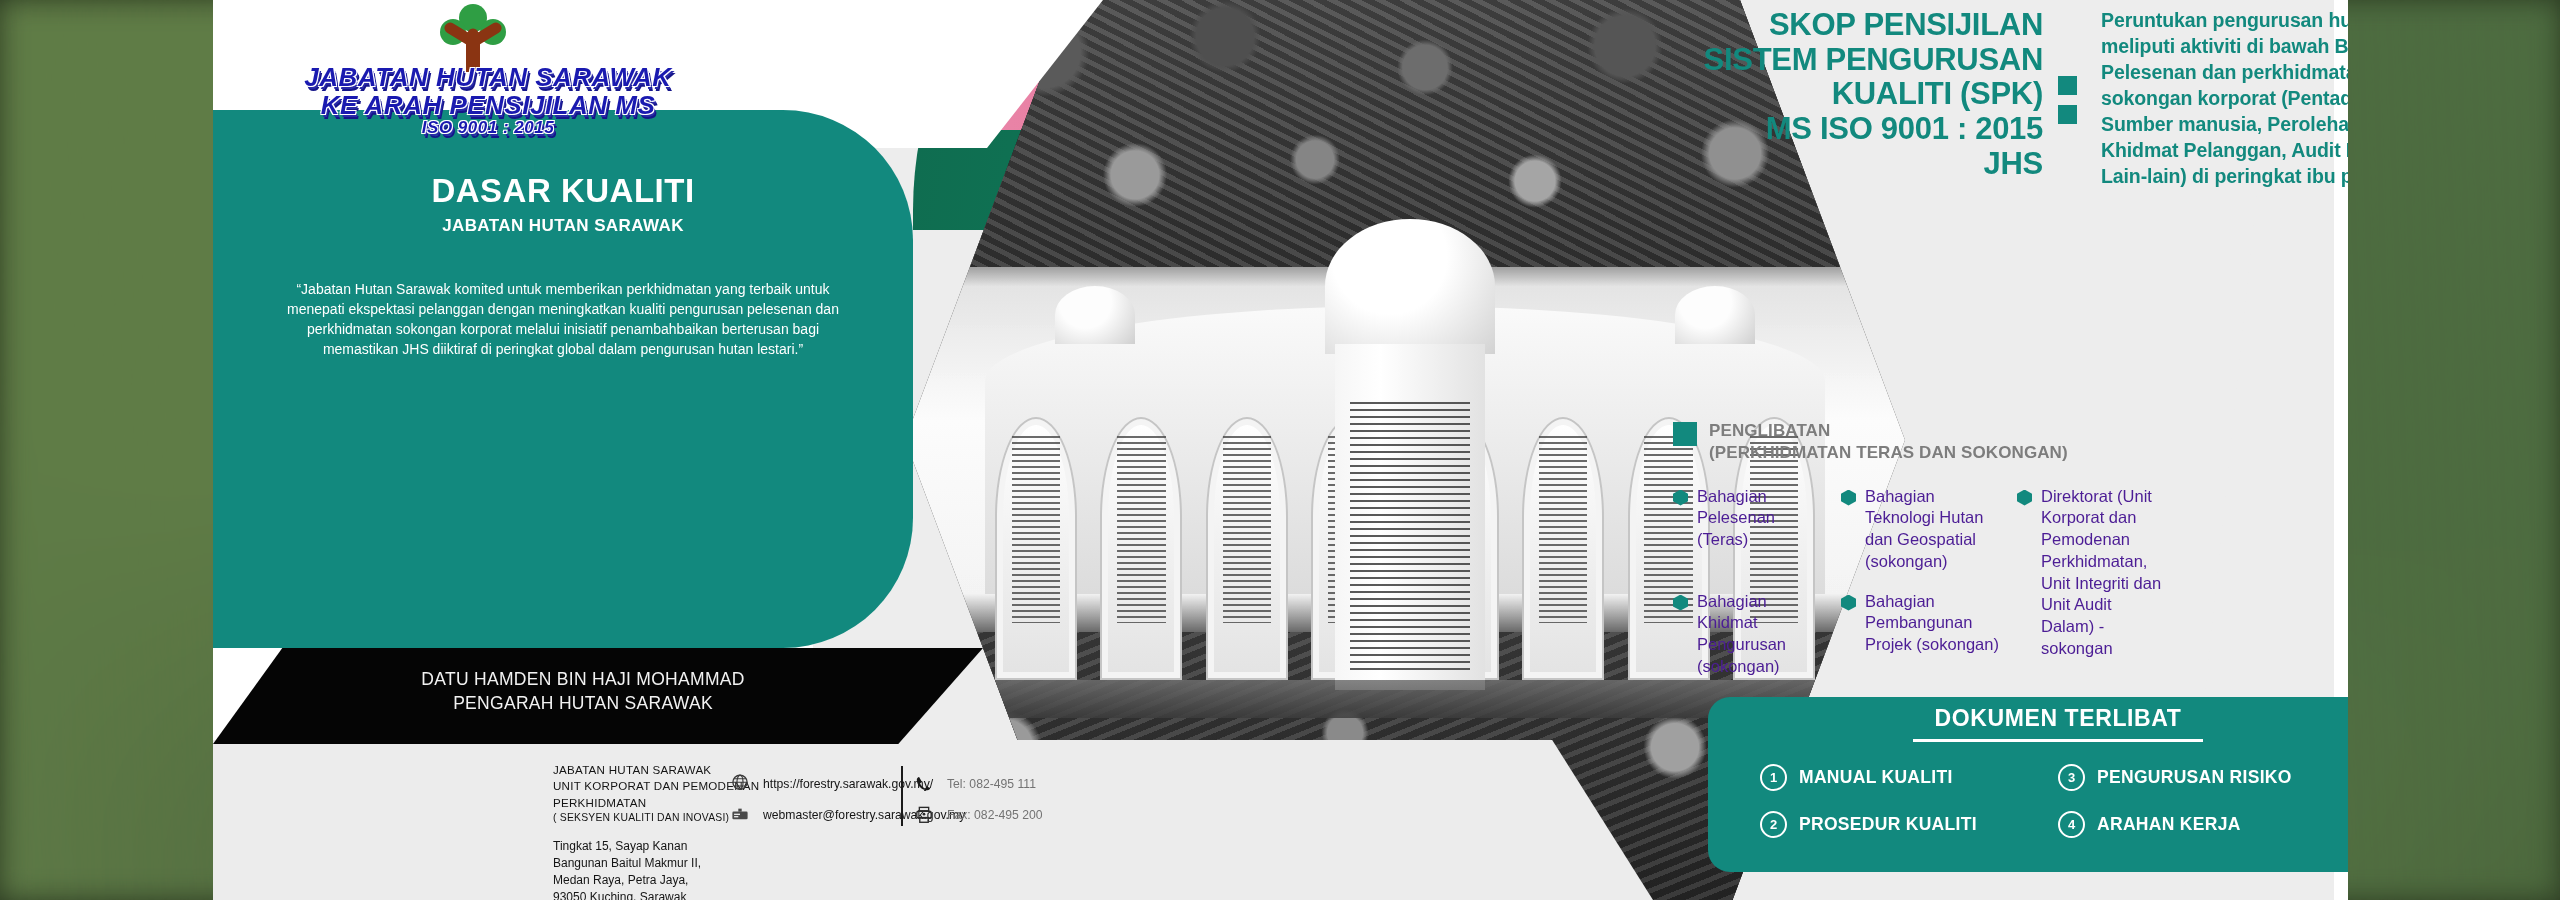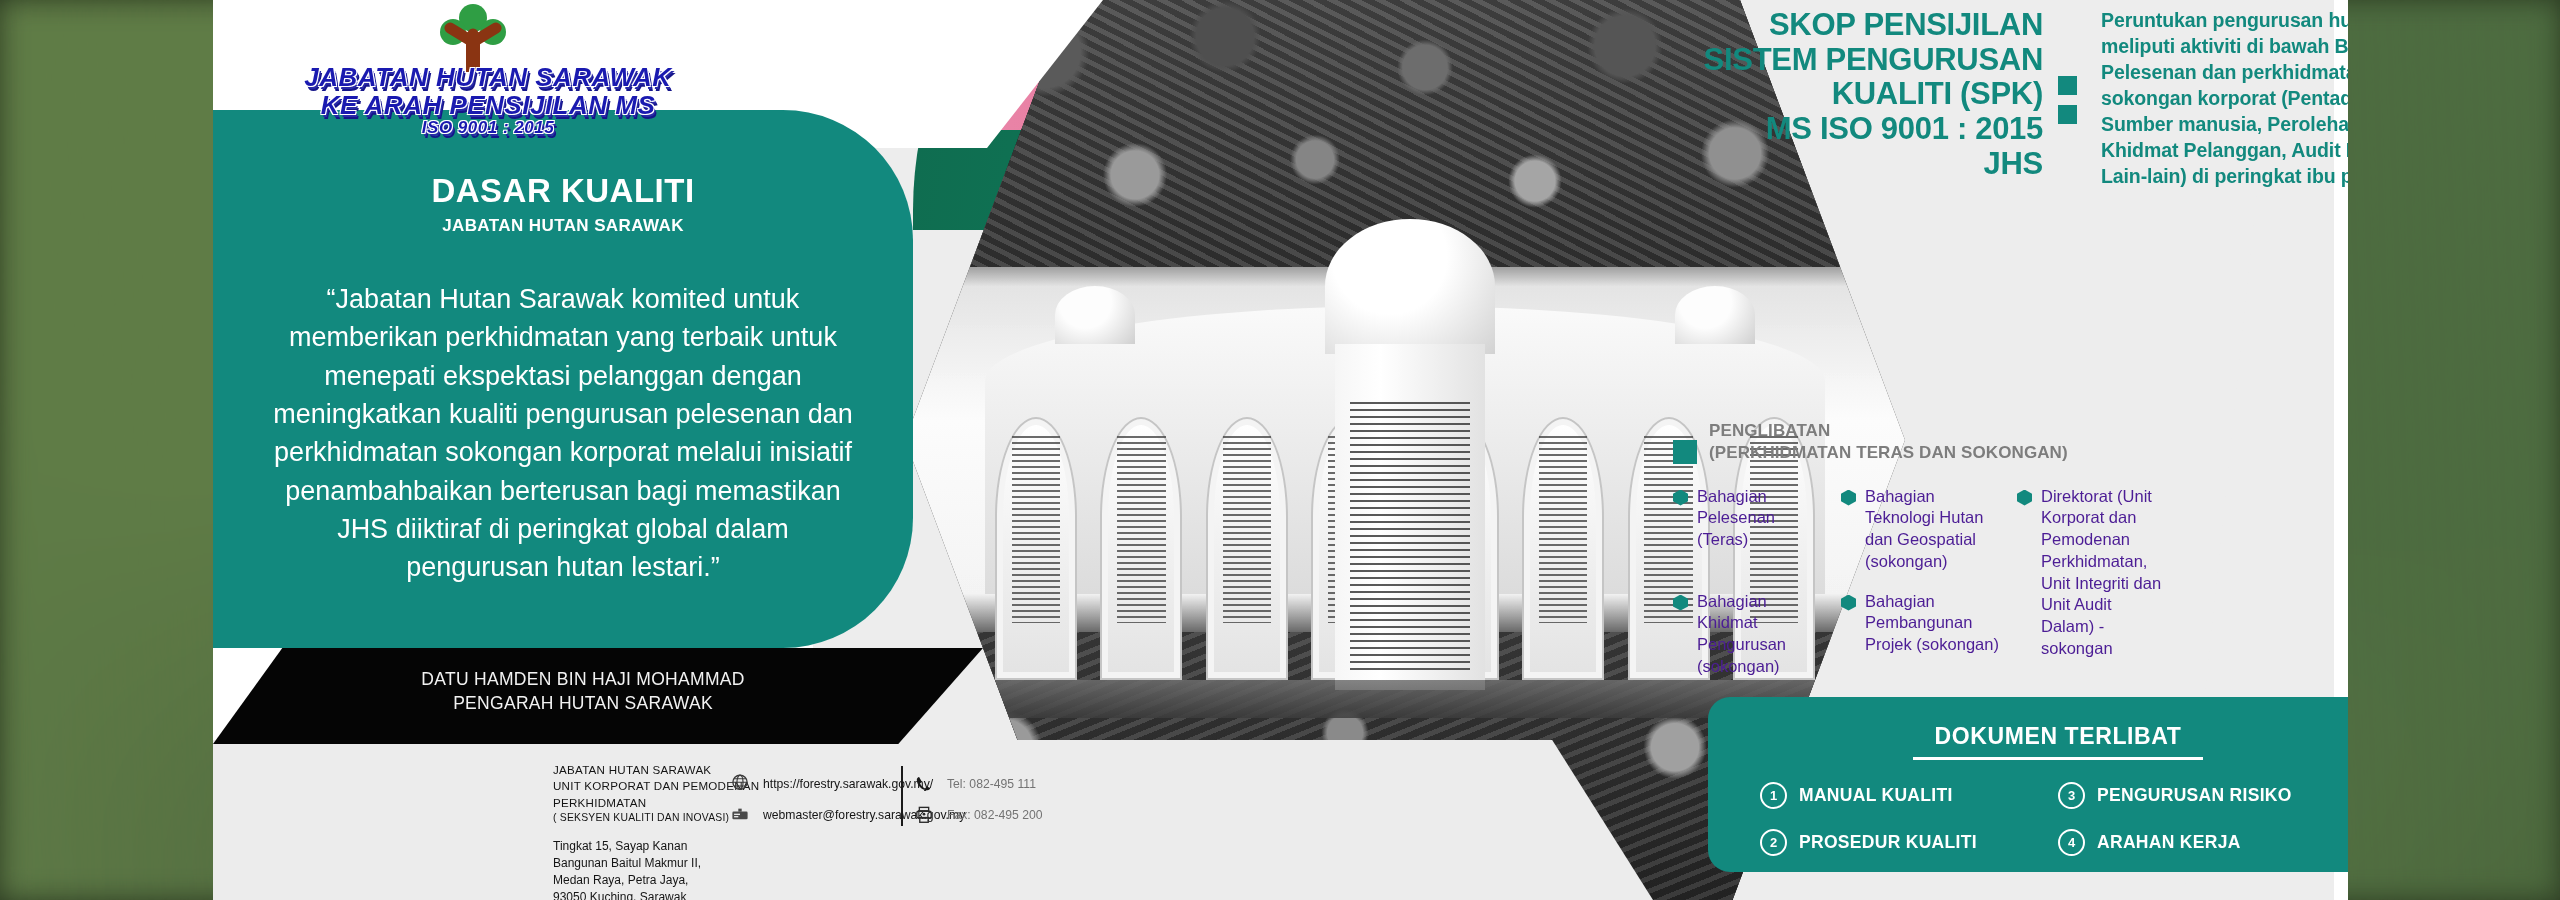--- a/index.html
+++ b/index.html
@@ -184,21 +184,21 @@
     position:absolute;left:0px;top:110px;width:700px;height:538px;z-index:8;
     color:#ffffff;text-align:center;padding:0 60px;box-sizing:border-box;
   }
   .dasar-title{
     margin-top:62px;font-size:33px;font-weight:bold;letter-spacing:.5px;
   }
   .dasar-sub{
     margin-top:6px;font-size:17px;font-weight:bold;letter-spacing:.4px;
   }
   .quote-body{
-    margin-top:44px;font-size:27px;line-height:1.42;font-weight:400;
+    margin-top:44px;font-size:14px;line-height:1.42;font-weight:400;
   }
 
   
   .black-bar{
     position:absolute;left:0px;top:648px;width:770px;height:96px;background:#050505;z-index:9;
     clip-path:polygon(9% 0, 100% 0, 89% 100%, 0 100%);
   }
   .black-bar-txt{
     position:absolute;left:0px;top:648px;width:740px;height:96px;z-index:10;
     color:#f2f2f2;text-align:center;padding-top:19px;box-sizing:border-box;
@@ -230,41 +230,41 @@
     position:absolute;left:1845px;top:76px;z-index:12;
   }
   .eq-sign span{display:block;width:19px;height:19px;background:#12897e;margin-bottom:10px;}
   .skop-para{
     position:absolute;left:1888px;top:8px;width:345px;z-index:12;
     color:#12897e;font-weight:bold;font-size:19.5px;line-height:1.33;letter-spacing:-.1px;
   }
 
   
   .pen-wrap{position:absolute;left:1460px;top:420px;width:770px;z-index:12;}
-  .pen-head{display:flex;align-items:flex-end;gap:12px;}
+  .pen-head{display:flex;align-items:flex-start;gap:12px;}
   .pen-square{width:24px;height:24px;background:#12897e;flex:0 0 auto;margin-top:2px;}
   .pen-title{color:#7d7d7d;font-weight:bold;font-size:17px;line-height:1.28;letter-spacing:.1px;}
   .pen-grid{
     margin-top:22px;display:grid;grid-template-columns:154px 162px 150px;gap:18px 14px;
   }
   .pen-item{display:flex;gap:9px;align-items:flex-start;}
   .pen-dot{
     width:15px;height:16px;background:#12897e;flex:0 0 auto;margin-top:4px;
     clip-path:polygon(50% 0, 100% 26%, 100% 74%, 50% 100%, 0 74%, 0 26%);
   }
   .pen-label{color:#4c1d95;font-size:16.5px;line-height:1.32;}
   .pen-col3{grid-column:3;grid-row:1 / span 2;}
 
   
   .dok{
     position:absolute;left:1495px;top:697px;width:700px;height:175px;z-index:12;
     background:#12897e;border-radius:22px;color:#fff;
   }
   .dok-title{
-    text-align:center;padding-top:26px;font-size:23px;font-weight:bold;letter-spacing:.6px;
+    text-align:center;padding-top:8px;font-size:23px;font-weight:bold;letter-spacing:.6px;
   }
   .dok-rule{width:290px;height:3px;background:#fff;margin:7px auto 0;}
   .dok-grid{
     margin-top:22px;display:grid;grid-template-columns:1fr 1fr;gap:20px 0;padding:0 52px;
   }
   .dok-item{display:flex;align-items:center;gap:12px;}
   .dok-num{
     width:23px;height:23px;border:2px solid #fff;border-radius:50%;
     display:flex;align-items:center;justify-content:center;font-size:13px;font-weight:bold;flex:0 0 auto;
   }

